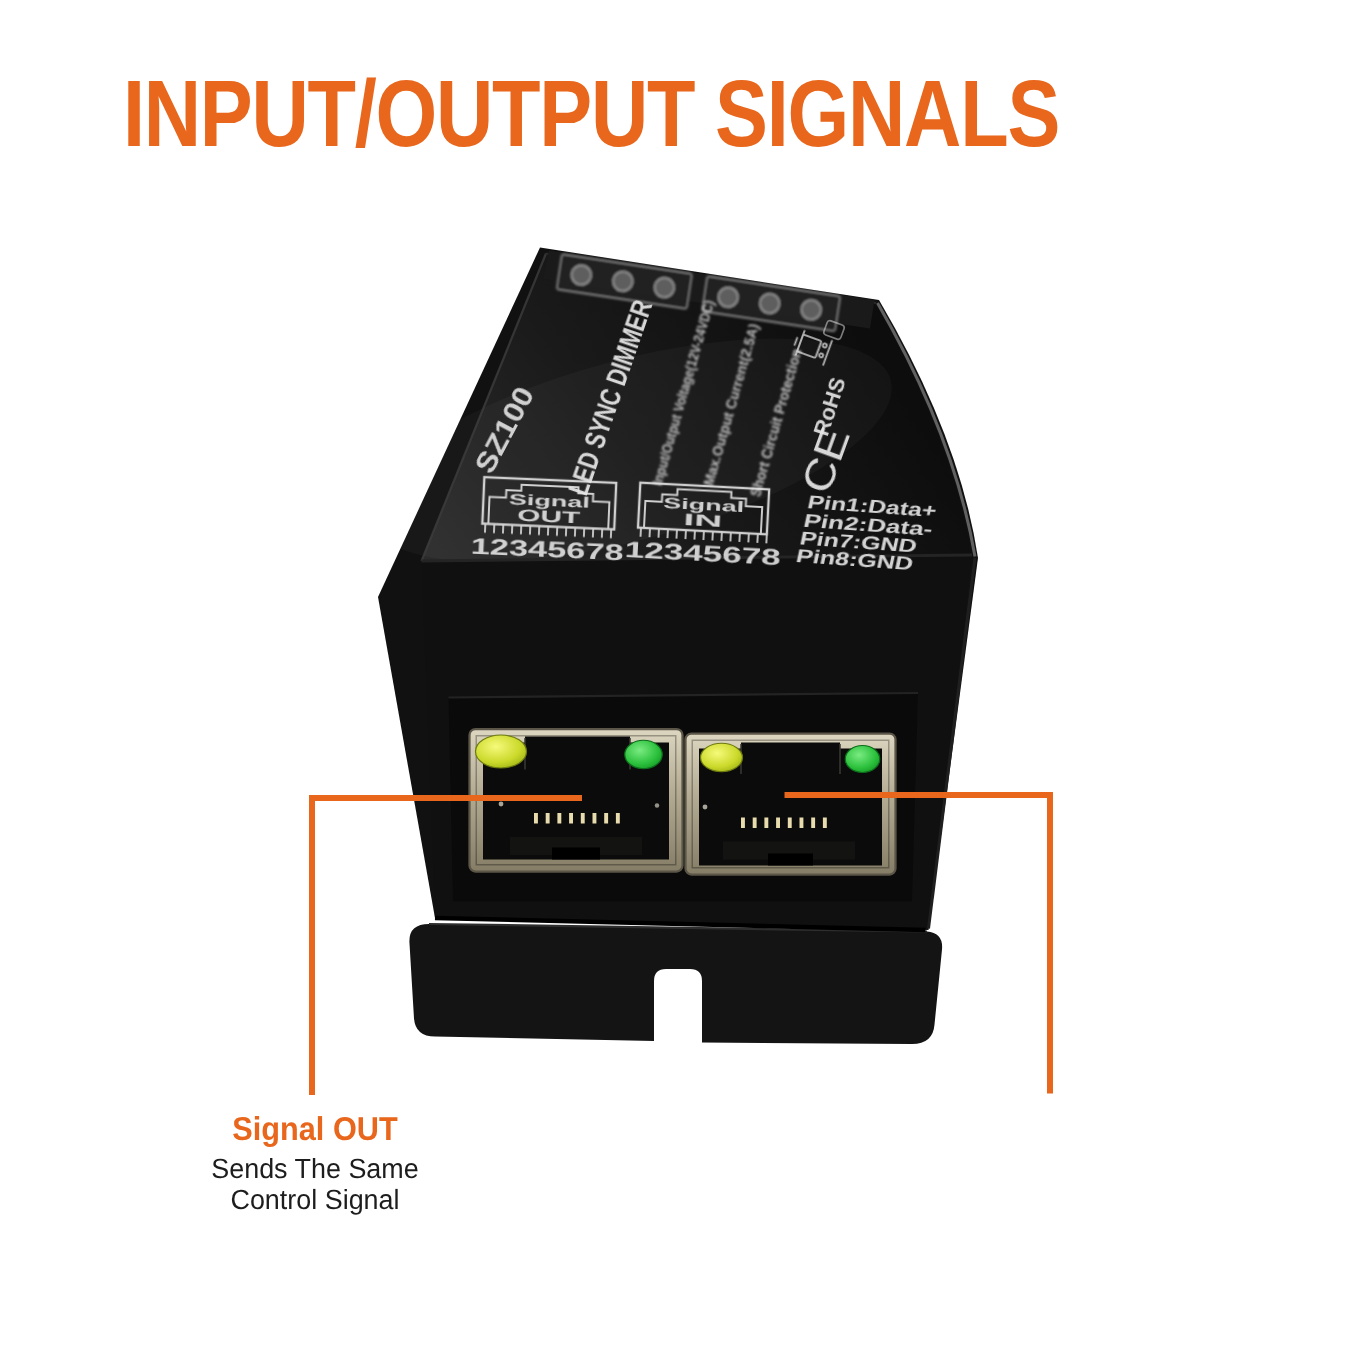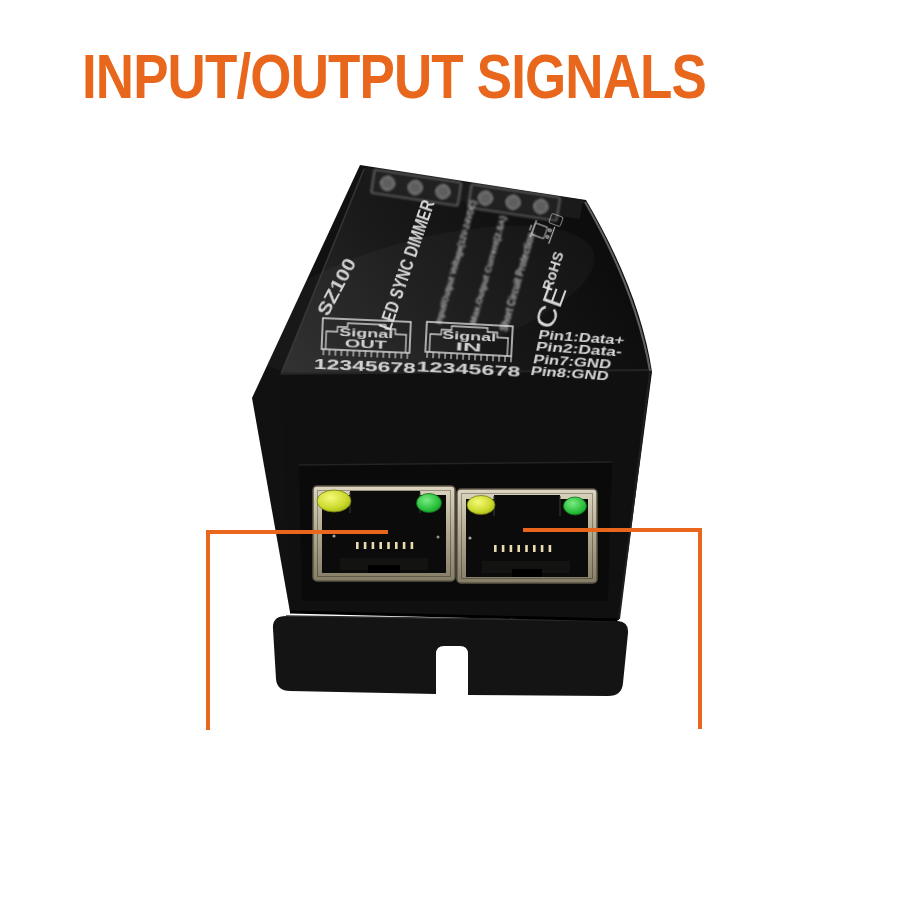--- a/index.html
+++ b/index.html
@@ -188,14 +188,21 @@
       </g>
       <circle cx="470" cy="538" r="1.6" fill="#cfcabc" opacity="0.8"></circle>
     </g>
   </svg>
 
   <div class="callout-line line-h-left"></div>
   <div class="callout-line line-v-left"></div>
   <div class="callout-line line-h-right"></div>
   <div class="callout-line line-v-right"></div>
 
+  <div class="callout-label out">
+    <div class="callout-title">Signal OUT</div>
+    <div class="callout-desc">
+      <div>Sends The Same</div>
+      <div>Control Signal</div>
+    </div>
+  </div>
 
 </div>
 
 </body></html>

